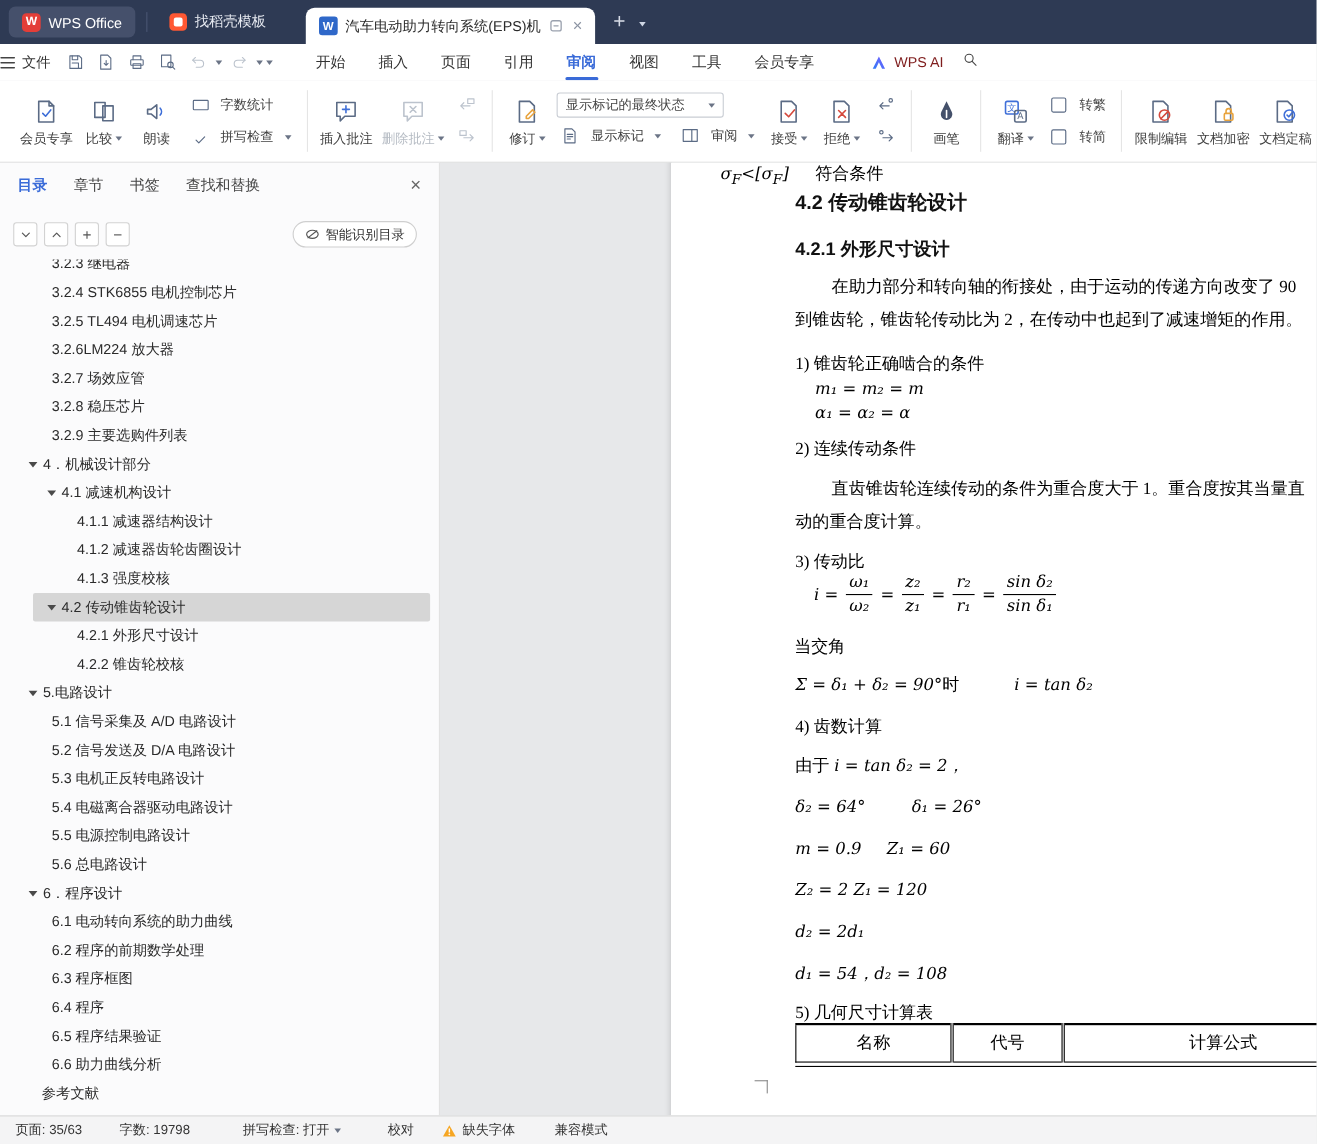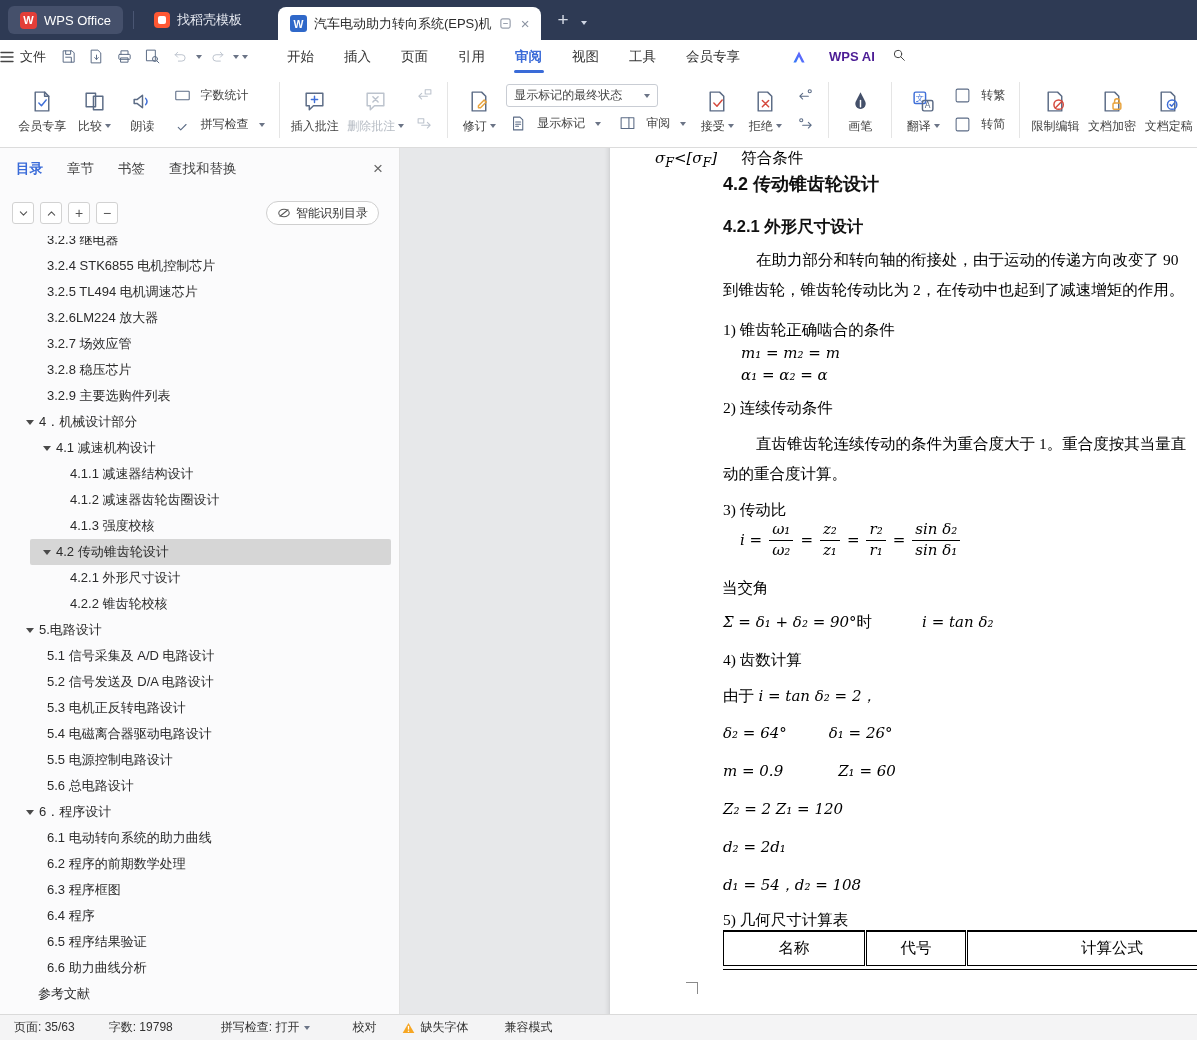--- a/index.html
+++ b/index.html
@@ -30,21 +30,21 @@
   .file-btn{display:flex;gap:6px;align-items:center;font-size:13px;color:#333;cursor:pointer}
   .qbar{display:flex;align-items:center;gap:3px;margin-left:10px}
   .qic{width:25px;height:24px;display:flex;align-items:center;justify-content:center;border-radius:3px;cursor:pointer}
   .qic svg{width:17px;height:17px}
   .qic svg *{fill:none;stroke:#5b6b85;stroke-width:1.4;stroke-linecap:round;stroke-linejoin:round}
   .qic.dis svg *{stroke:#c3c8d1}
   .mtabs{display:flex;margin-left:24px}
   .mtab{padding:0 15px;font-size:13.5px;color:#333;height:33px;line-height:33px;position:relative;cursor:pointer;white-space:nowrap}
   .mtab.active{color:#3a6bd8;font-weight:700}
   .mtab.active::after{content:"";position:absolute;left:50%;transform:translateX(-50%);bottom:0;width:30px;height:3px;border-radius:2px;background:#3a6bd8}
-  .ai-btn{margin-left:36px;display:flex;align-items:center;gap:22px;font-size:13px;font-weight:700;color:#4c1d95;cursor:pointer}
+  .ai-btn{margin-left:36px;display:flex;align-items:center;gap:6px;font-size:13px;font-weight:400;color:#7f1d1d;cursor:pointer}
   .search-btn{margin-left:16px;cursor:pointer}
   .search-btn svg *{fill:none;stroke:#444;stroke-width:1.5;stroke-linecap:round}
 
   
   .ribbon{position:absolute;left:0;top:73px;right:0;height:75px;background:#fff;border-bottom:1px solid #dcdcdc;display:flex;align-items:center;padding-left:14px}
   .rdiv{width:1px;height:56px;background:#e5e5e5;margin:0 7px}
   .rbtn-big{display:flex;flex-direction:column;align-items:center;justify-content:center;gap:6px;min-width:48px;padding:4px 5px;border-radius:4px;height:64px;cursor:pointer}
   .rlabel{font-size:12px;color:#3f3f3f;display:flex;align-items:center;gap:3px;line-height:1;white-space:nowrap}
   .ic{width:25px;height:25px}
   .ic *{fill:none;stroke:#5b6b85;stroke-width:1.4;stroke-linecap:round;stroke-linejoin:round}
@@ -107,21 +107,21 @@
   .fn{border-bottom:1px solid #000;padding:0 3px}
   .fd{padding:0 3px}
   .b-angle{top:490px;left:112px}
   .b-sum{top:524px}
   .b-sum .right{margin-left:50px}
   .b-i4{top:562px}
   .b-since{top:598px}
   .b-delta{top:636px}
   .b-delta .right{margin-left:42px}
   .b-mz{top:674px}
-  .b-mz .right{margin-left:55px}
+  .b-mz .right{margin-left:23px}
   .b-z2{top:712px}
   .b-d2{top:750px}
   .b-dv{top:788px}
   .b-i5{top:822px}
   .b-table{top:842px}
   .gtable{border-collapse:collapse;border-top:2px solid #000}
   .gtable th{border:1px solid #000;font-weight:400;height:34px;text-align:center}
   .gtable .c1{width:142px}
   .gtable .c2{width:101px;border-left:3px double #000;border-right:3px double #000}
   .gtable .c3{width:290px}

